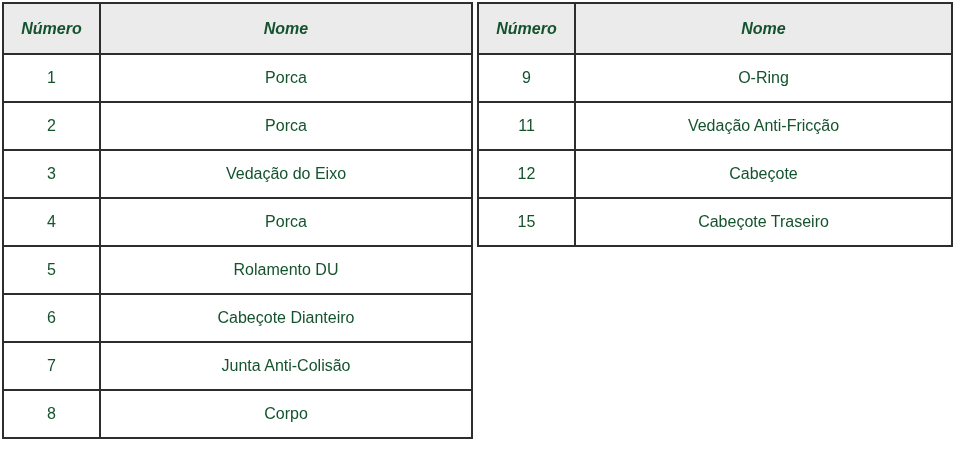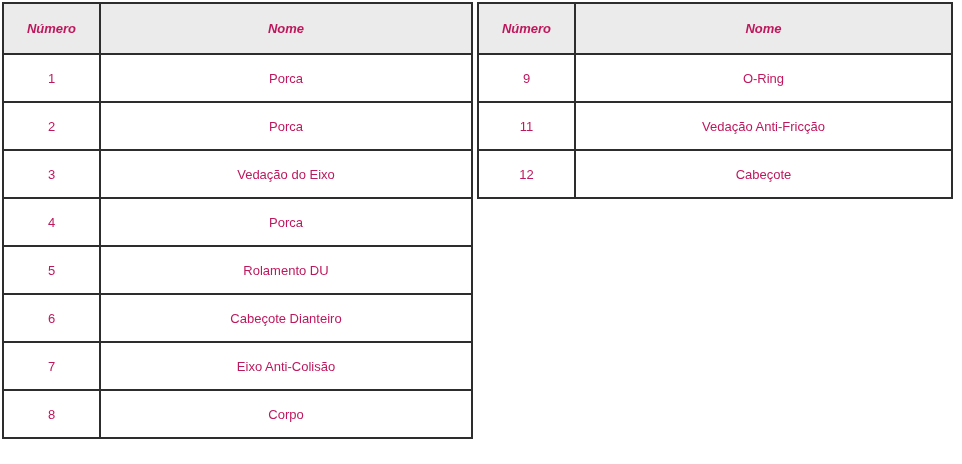--- a/index.html
+++ b/index.html
@@ -13,22 +13,22 @@
     height: 464px;
     background: #ffffff;
     overflow: hidden;
   }
   table.parts {
     position: absolute;
     top: 2px;
     border-collapse: collapse;
     table-layout: fixed;
     font-family: "Liberation Sans", sans-serif;
-    font-size: 13px;
-    color: #be185d;
+    font-size: 16px;
+    color: #14532d;
   }
   table.parts.left  { left: 2px; }
   table.parts.right { left: 477px; }
   table.parts th,
   table.parts td {
     border: 2px solid #2d2d2d;
     text-align: center;
     vertical-align: middle;
     padding: 0;
     overflow: hidden;
@@ -85,21 +85,21 @@
       <tr>
         <td>5</td>
         <td>Rolamento DU</td>
       </tr>
       <tr>
         <td>6</td>
         <td>Cabeçote Dianteiro</td>
       </tr>
       <tr>
         <td>7</td>
-        <td>Eixo Anti-Colisão</td>
+        <td>Junta Anti-Colisão</td>
       </tr>
       <tr>
         <td>8</td>
         <td>Corpo</td>
       </tr>
     </tbody>
   </table>
 
   <table class="parts right">
     <colgroup>
@@ -118,16 +118,20 @@
         <td>O-Ring</td>
       </tr>
       <tr>
         <td>11</td>
         <td>Vedação Anti-Fricção</td>
       </tr>
       <tr>
         <td>12</td>
         <td>Cabeçote</td>
       </tr>
+      <tr>
+        <td>15</td>
+        <td>Cabeçote Traseiro</td>
+      </tr>
     </tbody>
   </table>
 
 </div>
 
 </body></html>

